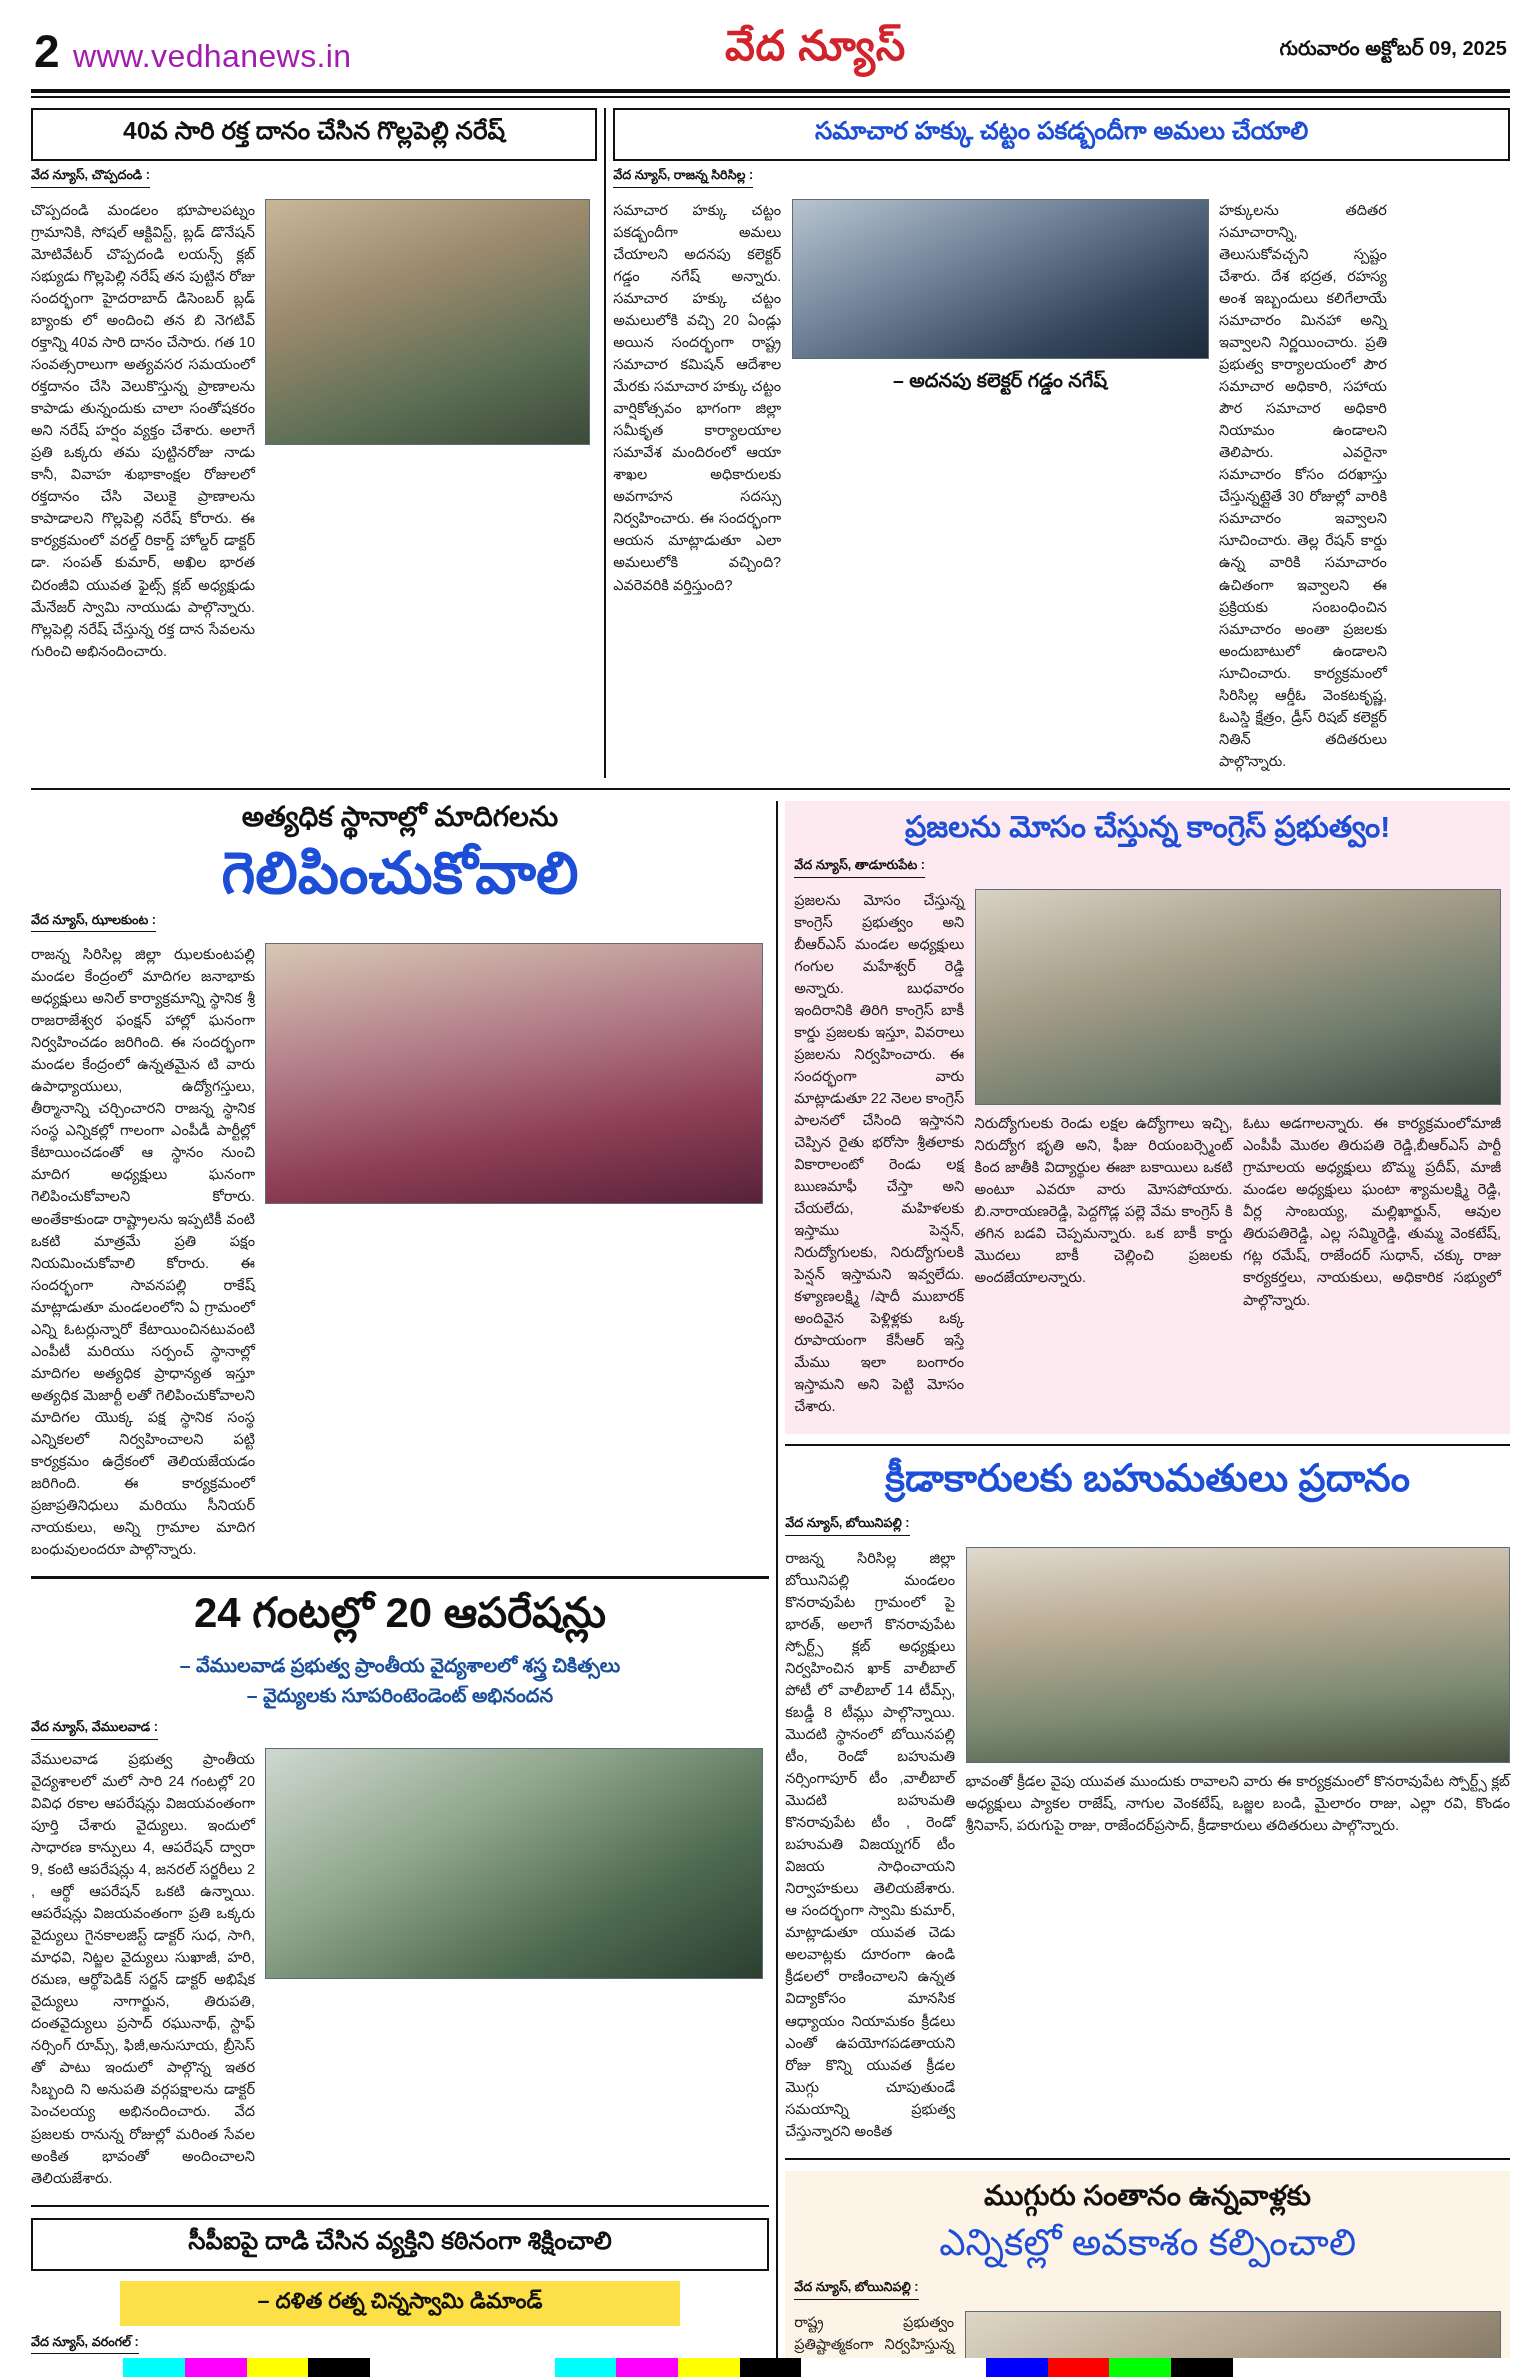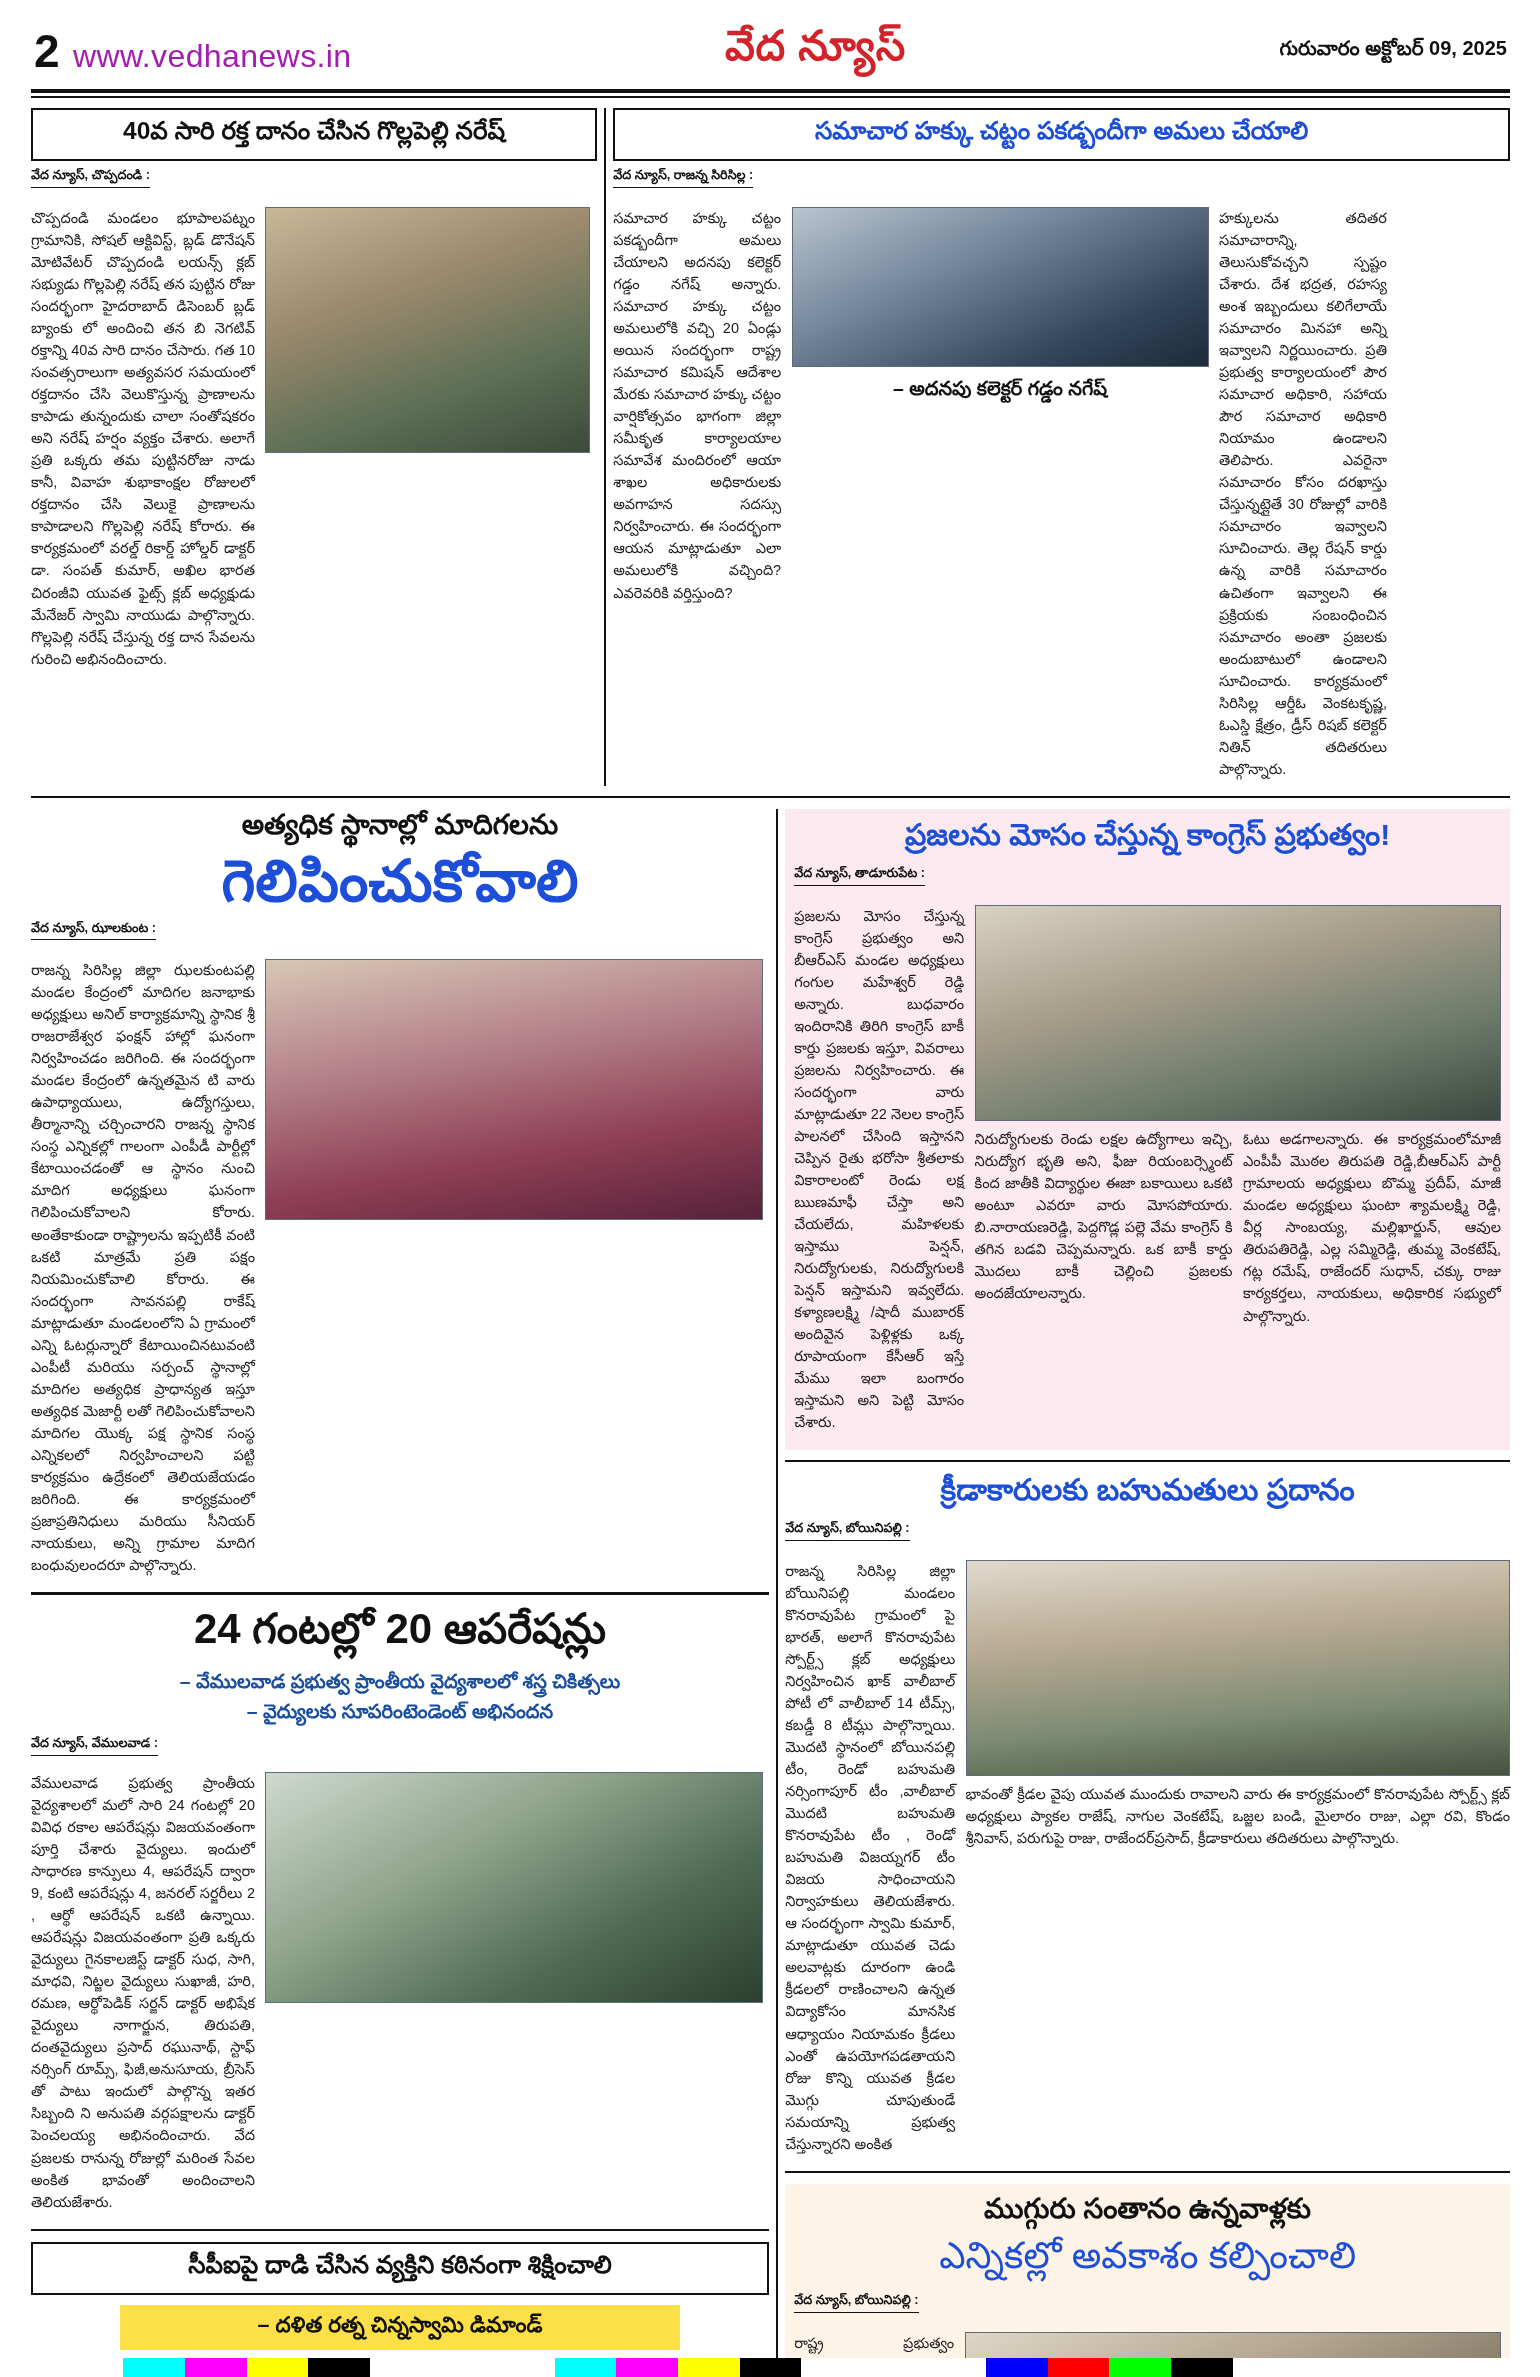--- a/index.html
+++ b/index.html
@@ -49,21 +49,21 @@
   .hl-red { color:#1d4ed8; font-weight:bold; }
   .hl-huge { font-size: 58px; line-height:1.05; }
   .hl-center { text-align:center; }
 
   .byline {
     display:inline-block;
     font-size: 12.7px;
     font-weight:bold;
     color:#111;
     border-bottom: 1.5px solid #111;
-    margin-bottom: 16px;
+    margin-bottom: 8px;
     padding-bottom:1.5px;
   }
 
   .col-text {
     font-size: 14.5px;
     line-height: 1.52;
     text-align: justify;
     color:#1a1a1a;
     hyphens:auto;
   }
@@ -233,21 +233,21 @@
                   <p>ఓటు అడగాలన్నారు. ఈ కార్యక్రమంలోమాజీ ఎంపీపీ మొఠల తిరుపతి రెడ్డి,బీఆర్ఎస్ పార్టీ గ్రామాలయ అధ్యక్షులు బొమ్మ ప్రదీప్, మాజీ మండల అధ్యక్షులు ఘంటా శ్యామలక్ష్మి రెడ్డి, వీర్ల సాంబయ్య, మల్లిఖార్జున్, ఆవుల తిరుపతిరెడ్డి, ఎల్ల సమ్మిరెడ్డి, తుమ్మ వెంకటేష్, గట్ల రమేష్, రాజేందర్ సుధాన్, చక్కు రాజు కార్యకర్తలు, నాయకులు, అధికారిక సభ్యులో పాల్గొన్నారు.</p>
                 </div>
               </div>
             </div>
           </div>
         </div>
 
         <div class="hrule"></div>
 
         <div>
-          <div class="hl-center hl-red" style="font-size:30px;font-weight:bold;">క్రీడాకారులకు బహుమతులు ప్రదానం</div>
+          <div class="hl-center hl-red" style="font-size:38px;font-weight:bold;">క్రీడాకారులకు బహుమతులు ప్రదానం</div>
           <div style="margin-top:7.5px;">
             <span class="byline">వేద న్యూస్, బోయినిపల్లి :</span>
           </div>
           <div class="flex gap14" style="margin-top:3px;">
             <div class="col-text" style="width:170px;">
               <p>రాజన్న సిరిసిల్ల జిల్లా బోయినిపల్లి మండలం కొనరావుపేట గ్రామంలో పై భారత్, అలాగే కొనరావుపేట స్పోర్ట్స్ క్లబ్ అధ్యక్షులు నిర్వహించిన ఖాక్ వాలీబాల్ పోటీ లో వాలీబాల్ 14 టీమ్స్, కబడ్డీ 8 టీమ్లు పాల్గొన్నాయి. మొదటి స్థానంలో బోయినపల్లి టీం, రెండో బహుమతి నర్సింగాపూర్ టీం ,వాలీబాల్ మొదటి బహుమతి కొనరావుపేట టీం , రెండో బహుమతి విజయ్నగర్ టీం విజయ సాధించాయని నిర్వాహకులు తెలియజేశారు. ఆ సందర్భంగా స్వామి కుమార్, మాట్లాడుతూ యువత చెడు అలవాట్లకు దూరంగా ఉండి క్రీడలలో రాణించాలని ఉన్నత విద్యాకోసం మానసిక ఆధ్యాయం నియామకం క్రీడలు ఎంతో ఉపయోగపడతాయని రోజు కొన్ని యువత క్రీడల మొగ్గు చూపుతుండే సమయాన్ని ప్రభుత్వ చేస్తున్నారని అంకిత</p>
             </div>
             <div style="flex:1;">
               <div class="photo ph-g" style="width:100%;height:216px;"></div>
               <div class="col-text" style="margin-top:7.5px;">

